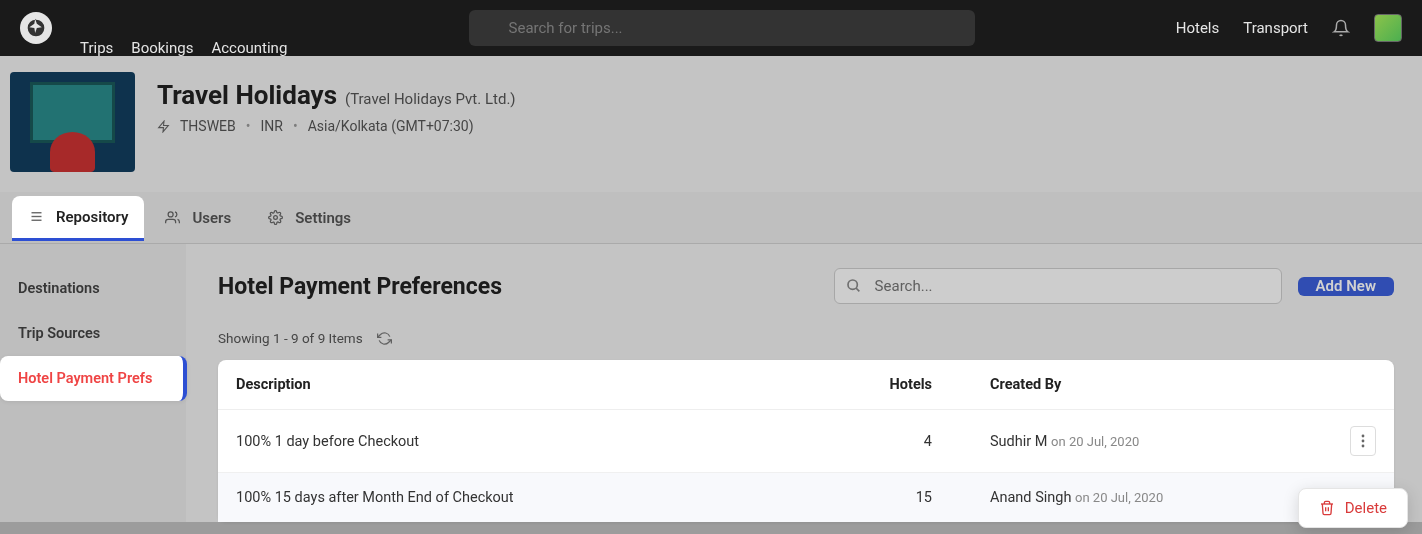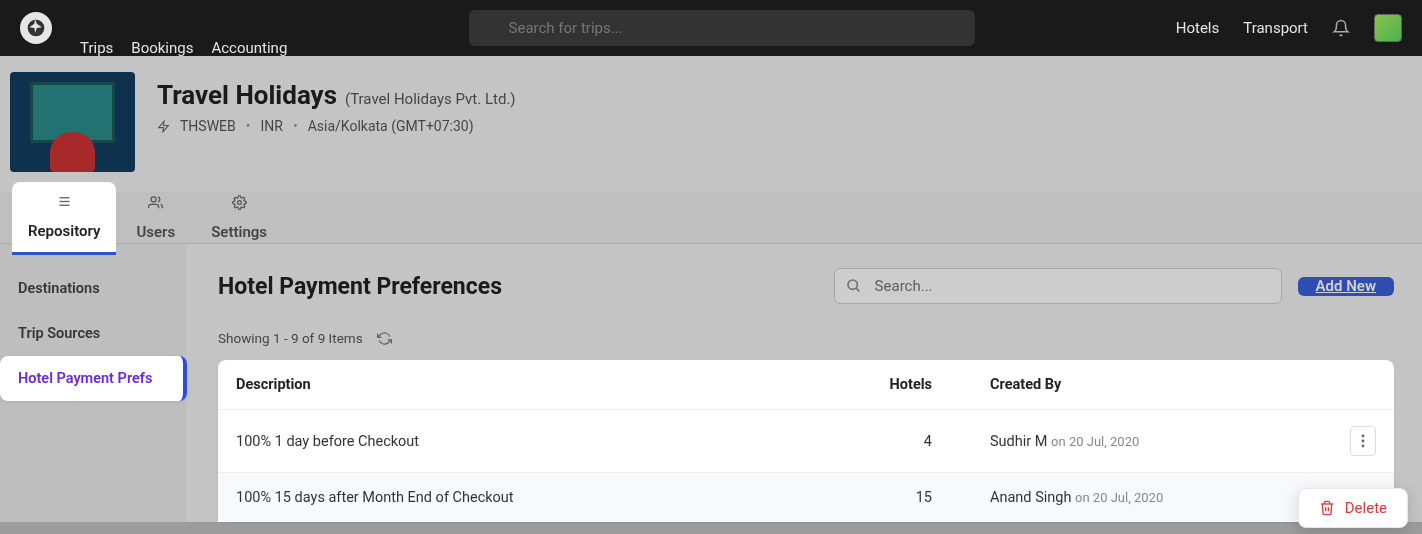--- a/index.html
+++ b/index.html
@@ -31,37 +31,37 @@
 .tenant-img::after { content:''; position:absolute; bottom:0; left:40px; width:45px; height:40px; background:#c33; border-radius:50% 50% 10% 10%; }
 .tenant-info { padding-top: 8px; }
 .tenant-title { font-size: 26px; font-weight: 700; color: #222; display:inline; }
 .tenant-subtitle { font-size: 15px; color: #555; display:inline; margin-left:4px; }
 .tenant-meta { margin-top: 8px; font-size: 14px; color: #555; display:flex; align-items:center; gap:10px; }
 .bolt { font-size: 13px; color:#666; }
 .meta-dot { color:#999; }
 
 
 .tabs-row { display: flex; align-items: center; gap: 4px; padding: 0 12px; border-bottom: 1px solid #d0d0d0; background:#eaeaea; height:52px; }
-.tab { display: flex; align-items: center; gap: 12px; padding: 12px 16px; font-size: 15px; font-weight:600; color: #555; cursor: pointer; border-radius: 8px 8px 0 0; flex-direction: column; }
+.tab { display: flex; align-items: center; gap: 12px; padding: 12px 16px; font-size: 15px; font-weight:600; color: #555; cursor: pointer; border-radius: 8px 8px 0 0; }
 .tab.active { background: #fff; color: #222; position:relative; z-index:10; border-bottom: 3px solid #2d4fd3; margin-bottom:-1px; }
 .tab-icon { width:16px; height:16px; display:inline-flex; align-items:center; justify-content:center; color:#666; }
 
 
 .main-row { display: flex; }
 .sidebar { width: 186px; background: #e8e8e8; padding-top: 22px; }
 .sidebar-item { padding: 14px 18px; font-size: 14.5px; font-weight:600; color: #444; cursor: pointer; border-radius: 6px; }
-.sidebar-item.active { background: #fff; color:#6d28d9; position:relative; z-index:10; border-right: 4px solid #2d4fd3; margin-right:-1px; border-radius: 8px; box-shadow: 0 1px 4px rgba(0,0,0,0.08); }
+.sidebar-item.active { background: #fff; color:#ef4444; position:relative; z-index:10; border-right: 4px solid #2d4fd3; margin-right:-1px; border-radius: 8px; box-shadow: 0 1px 4px rgba(0,0,0,0.08); }
 
 .content { flex: 1; padding: 24px 28px 0 32px; background: #efefef; }
 .content-header { display: flex; align-items: center; justify-content: space-between; gap: 16px; }
 .page-title { font-size: 23px; font-weight: 700; color: #222; flex: 0 0 auto; margin-right:auto; }
 .filter-search-wrap { position: relative; width: 448px; }
 .filter-search { width: 100%; height: 36px; border: 1px solid #ccc; border-radius: 6px; padding: 0 12px 0 40px; font-size: 15px; color:#666; background:#fafafa; }
 .filter-search-icon { position:absolute; left:12px; top:50%; transform:translateY(-50%); color:#888; }
-.add-btn { height: 19px; padding: 0 18px; background: #3b5fd9; color: #fff; border: none; border-radius: 6px; font-size: 15px; font-weight:600; cursor: pointer; text-decoration: underline; }
+.add-btn { height: 19px; padding: 0 18px; background: #3b5fd9; color: #fff; border: none; border-radius: 6px; font-size: 15px; font-weight:600; cursor: pointer; }
 
 .showing-row { margin-top: 26px; font-size: 13.5px; color: #555; display:flex; align-items:center; gap:14px; }
 .refresh-icon { color:#777; cursor:pointer; }
 
 .table-card { margin-top: 14px; background: #fff; border-radius: 8px; box-shadow: 0 1px 3px rgba(0,0,0,0.08); position:relative; z-index:10; overflow:visible; }
 table { width: 100%; border-collapse: collapse; }
 th { text-align: left; padding: 16px 18px; font-size: 14.5px; font-weight:700; color:#222; border-bottom: 1px solid #eee; }
 td { padding: 16px 18px; font-size: 14.5px; color: #333; border-top: 1px solid #f0f0f0; }
 tbody tr:nth-child(2) { background:#f8f9fc; }
 th:nth-child(2), td:nth-child(2) { text-align: right; width: 120px; padding-right:40px; }

